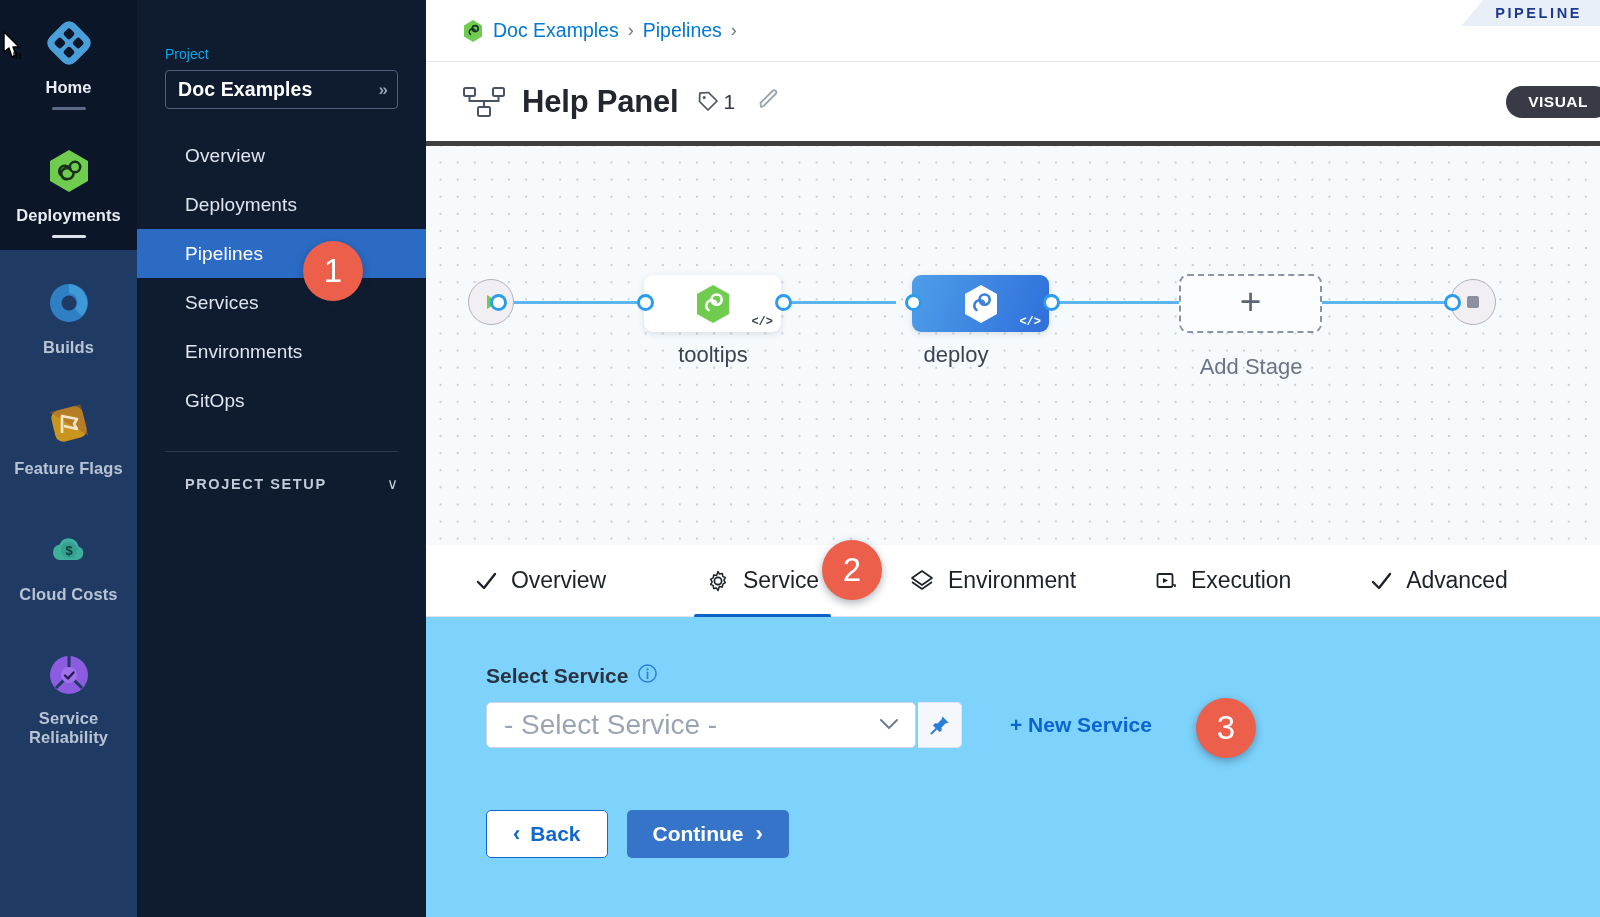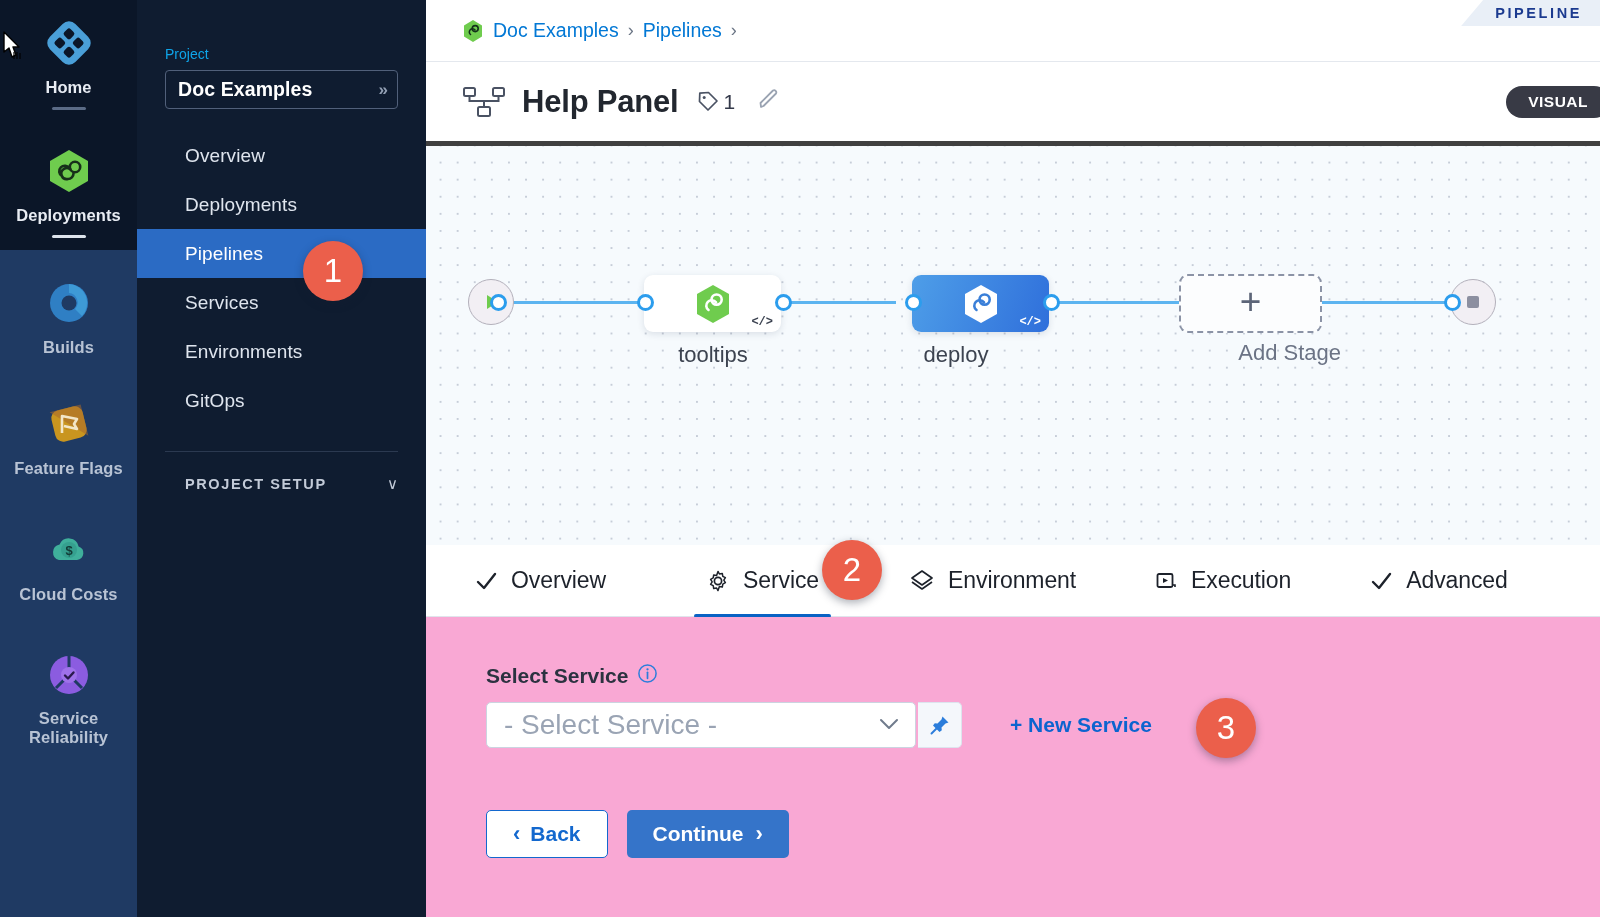--- a/index.html
+++ b/index.html
@@ -133,38 +133,38 @@
     position: absolute; top: 196px; width: 180px; text-align: center;
     font-size: 22px; color: #3c4350;
   }
   .add-stage {
     position: absolute; top: 128px; width: 143px; height: 59px;
     border: 2.5px dashed #8b93a6; border-radius: 9px; background: #fcfdfe;
     display: flex; align-items: center; justify-content: center; cursor: pointer;
   }
   .add-plus { font-size: 37px; color: #5c6578; font-weight: 300; line-height: 1; margin-top: -4px; }
   .add-label {
-    position: absolute; top: 194px; width: 180px; text-align: right;
+    position: absolute; top: 208px; width: 180px; text-align: center;
     font-size: 22px; color: #6b7385;
   }
 
   
   .tabs-bar {
     flex: 0 0 72px; height: 72px; background: #fff; display: flex; align-items: center;
     border-bottom: 1px solid #e0e5ec; position: relative; padding-left: 48px;
   }
   .tab { display: flex; align-items: center; height: 72px; cursor: pointer; position: relative; }
   .tab-icon { margin-right: 13px; display: flex; align-items: center; }
   .tab-text { font-size: 23px; color: #1d222b; letter-spacing: -.1px; }
   .tab.active .tab-underline {
     position: absolute; left: 0; right: 0; bottom: -1px; height: 4px; background: #0a62c4; border-radius: 2px;
   }
 
   
-  .form-area { flex: 1; background: #f9a8d4; position: relative; padding: 46px 0 0 60px; }
+  .form-area { flex: 1; background: #7dd3fc; position: relative; padding: 46px 0 0 60px; }
   .field-label-row { display: flex; align-items: center; margin-bottom: 14px; }
   .field-label { font-size: 21px; font-weight: 700; color: #2b3240; }
   .info-icon { margin-left: 9px; cursor: pointer; }
   .select-row { display: flex; align-items: center; }
   .sel-box {
     width: 430px; height: 46px; background: #fff; border: 1px solid #cbd4e0;
     border-radius: 5px; display: flex; align-items: center; justify-content: space-between;
     padding: 0 15px 0 17px; cursor: pointer;
   }
   .sel-placeholder { color: #9aa4b4; font-size: 28px; }

